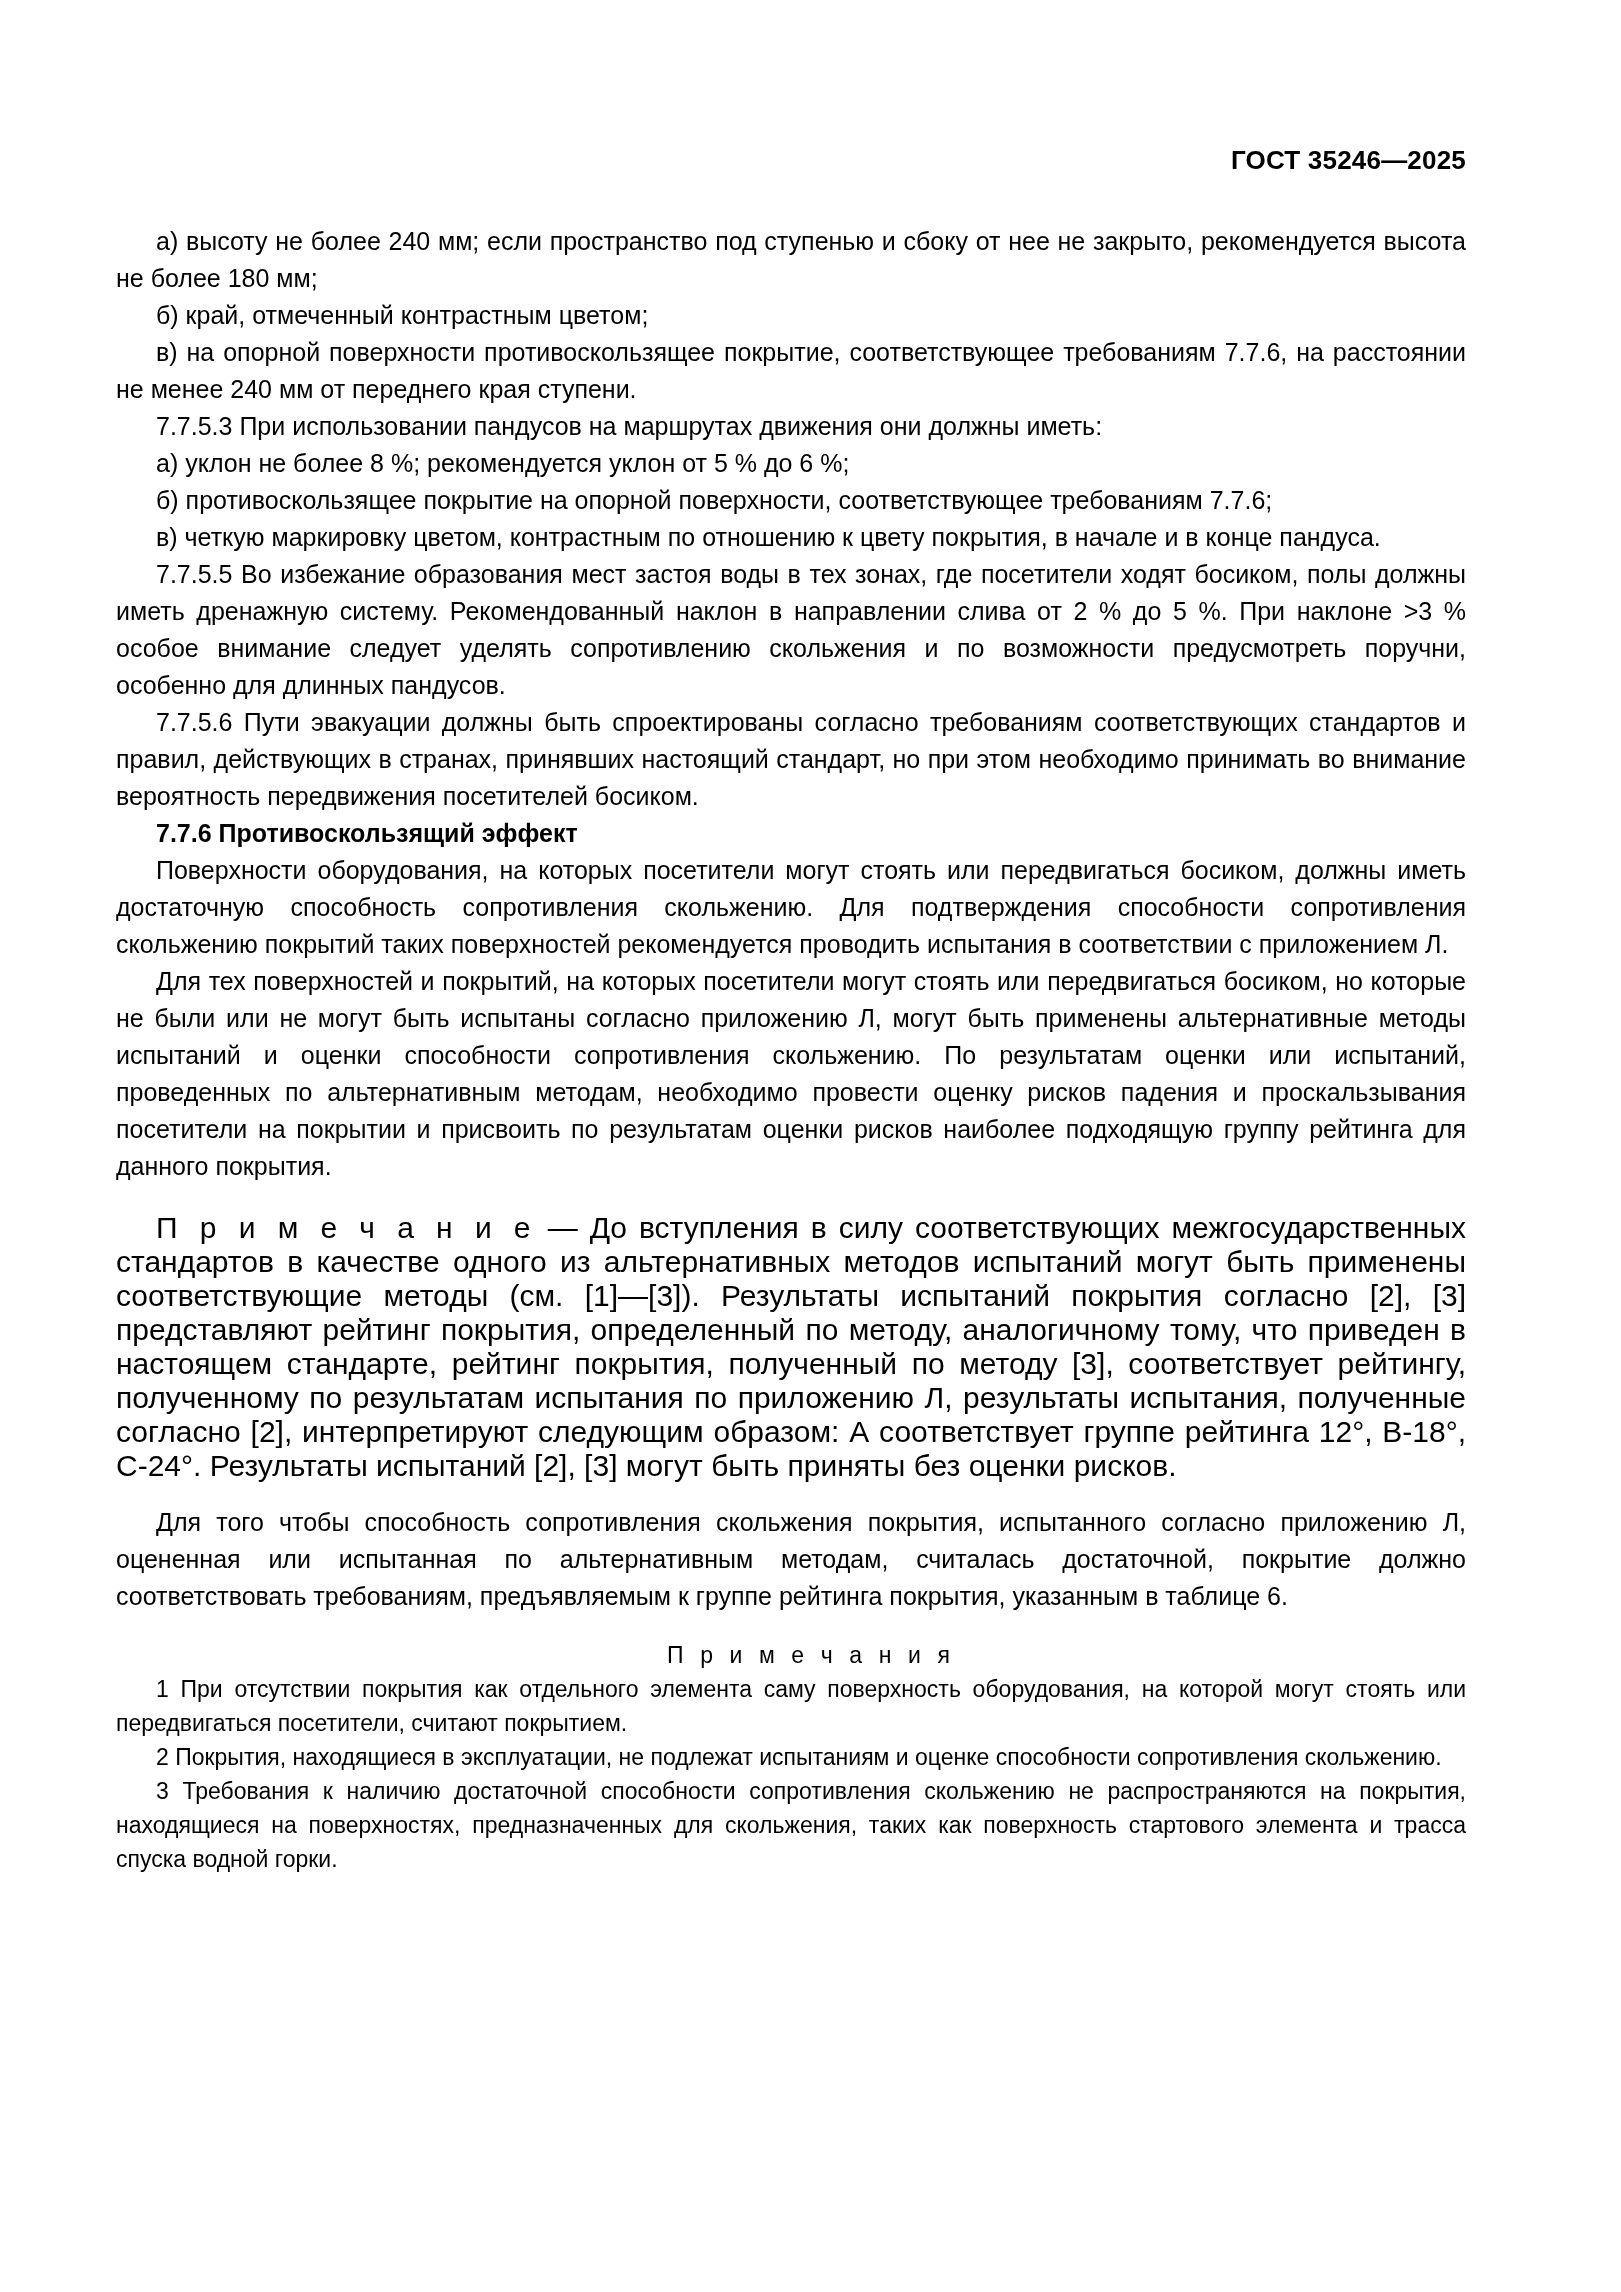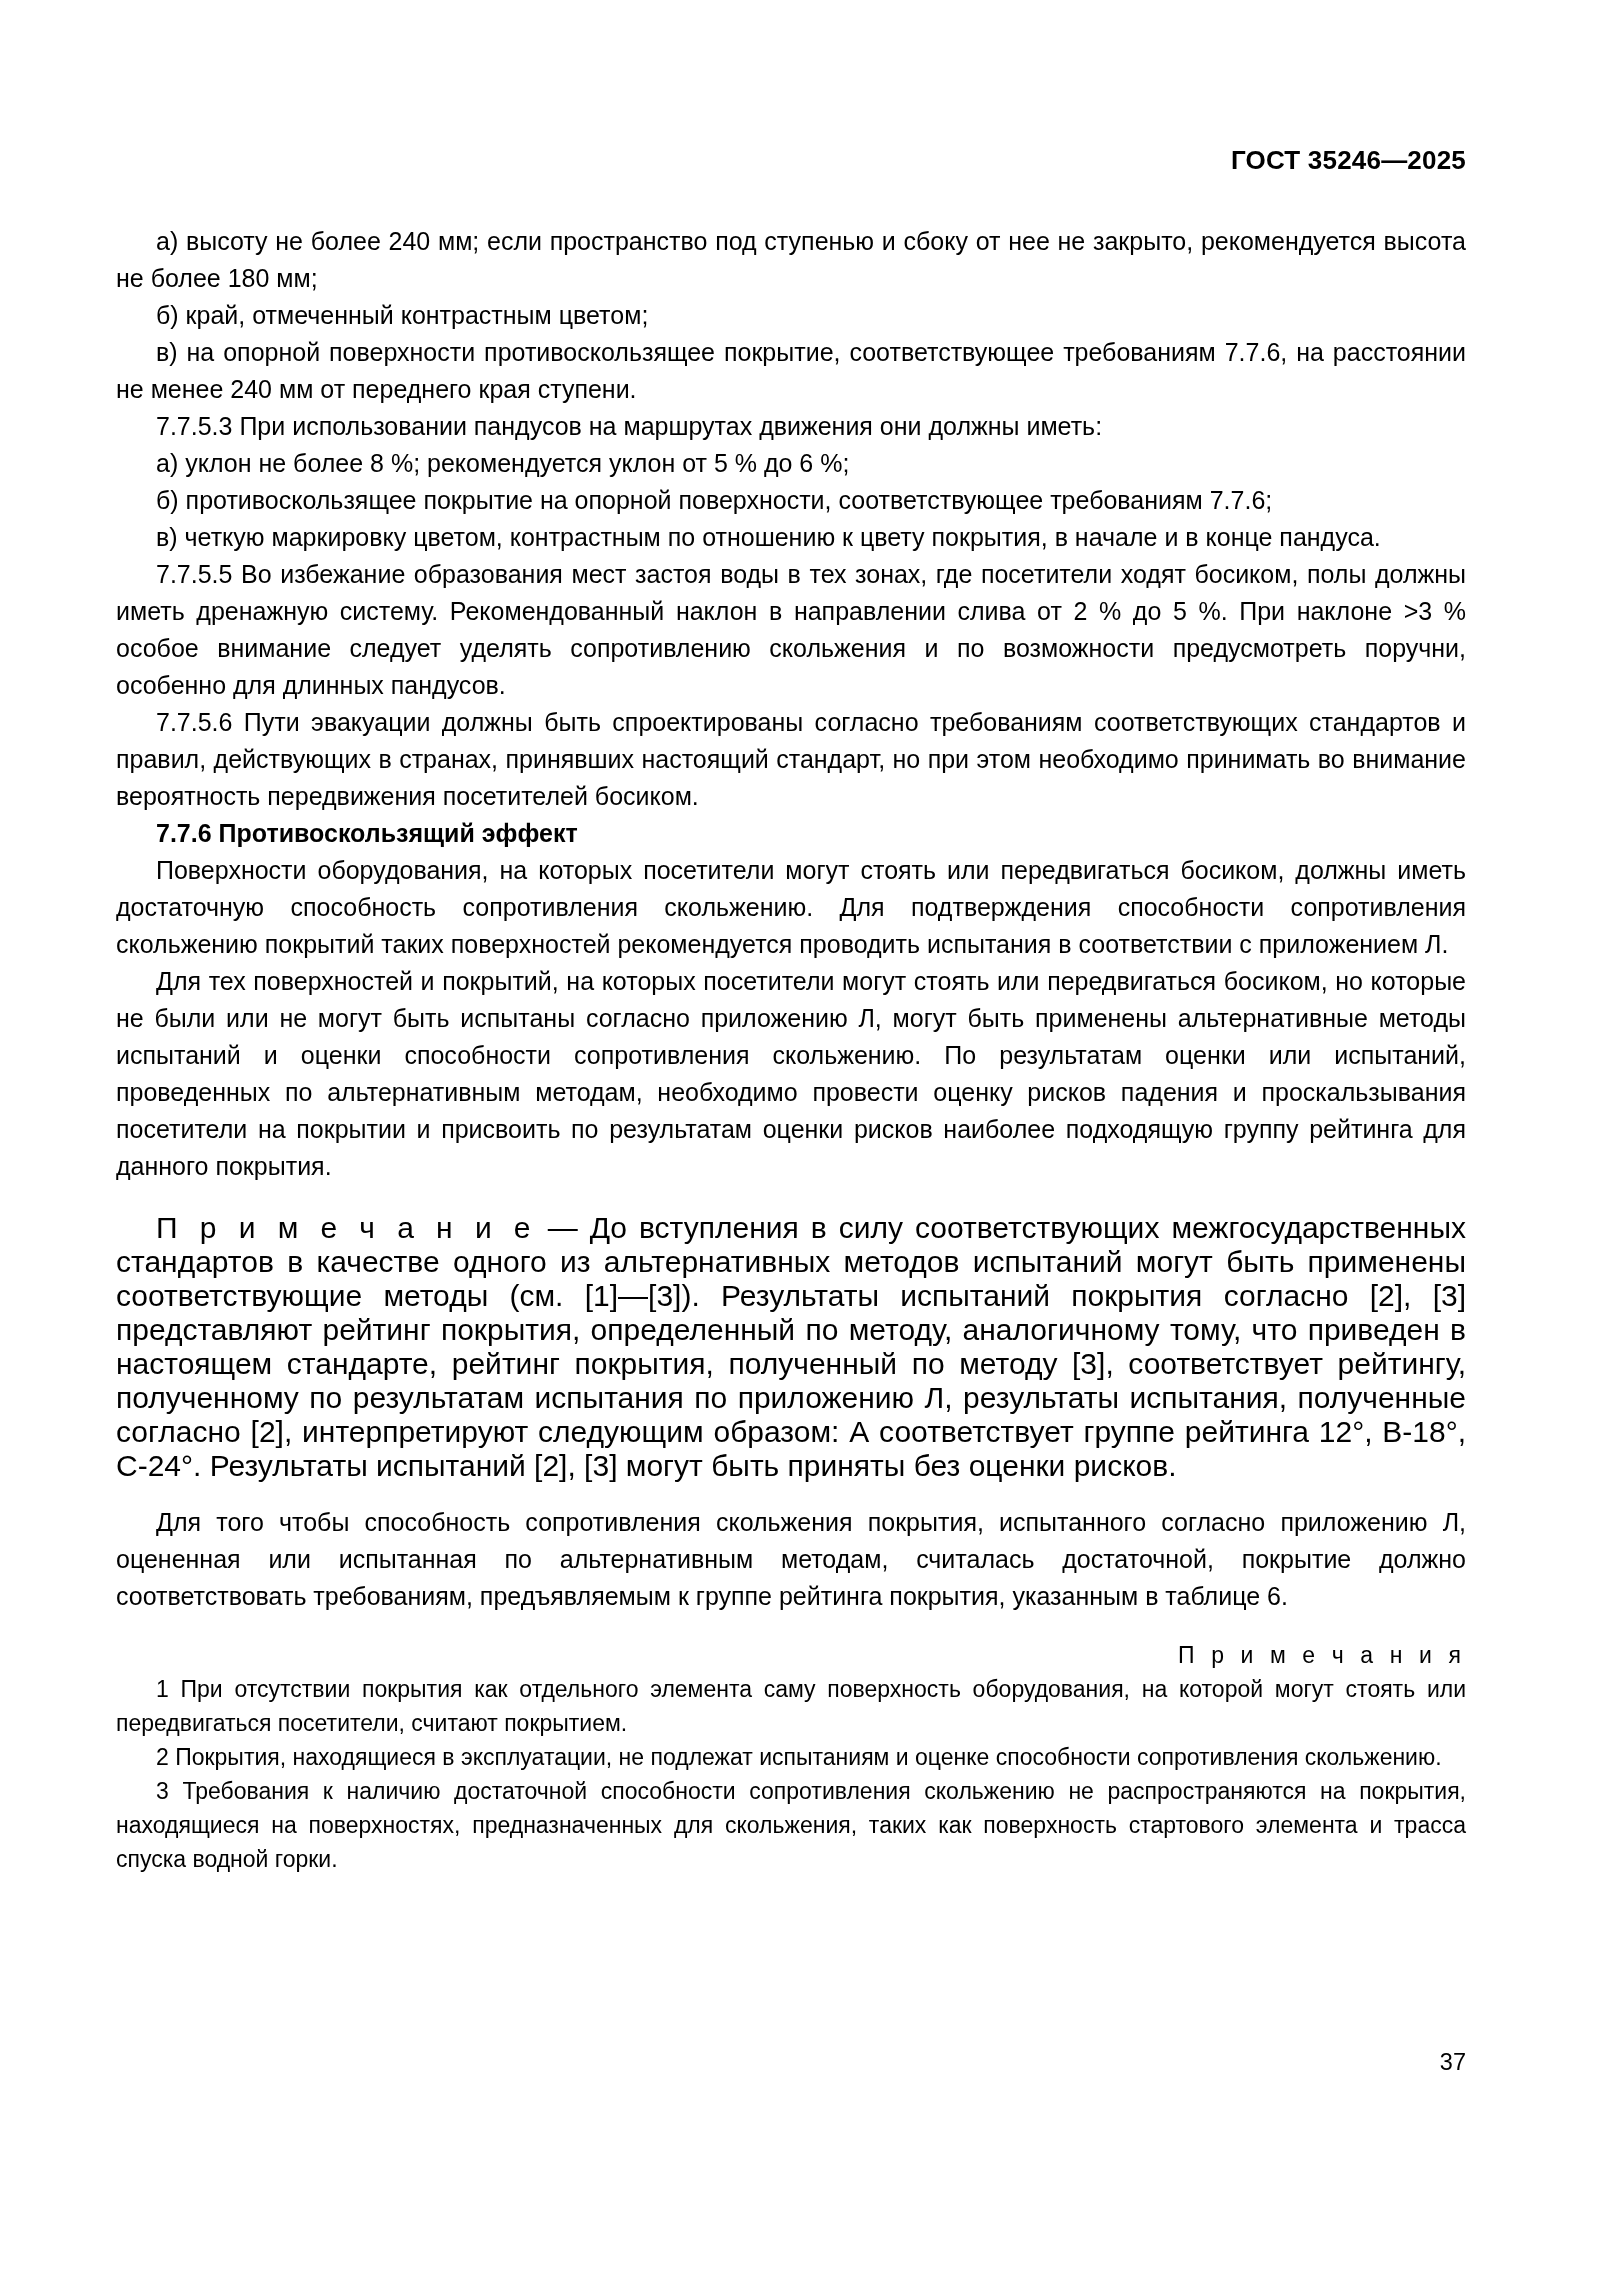--- a/index.html
+++ b/index.html
@@ -76,21 +76,21 @@
   .note-dash { letter-spacing: 0; }
 
   .notes-list {
     margin-top: 23.5px;
   }
   .notes-list .notes-title {
     font-size: 23px;
     line-height: 34px;
     text-indent: 40px;
     letter-spacing: 5.1px;
-    text-align: right;
+    text-align: center;
   }
   .notes-list p.note-item {
     font-size: 23px;
     line-height: 34px;
   }
 
   .spacer-sm { height: 17.6px; }
 
   
   .page-number {
@@ -141,16 +141,15 @@
 
     <div class="notes-list">
       <p class="notes-title">П р и м е ч а н и я</p>
       <p class="note-item">1 При отсутствии покрытия как отдельного элемента саму поверхность оборудования, на которой могут стоять или передвигаться посетители, считают покрытием.</p>
       <p class="note-item">2 Покрытия, находящиеся в эксплуатации, не подлежат испытаниям и оценке способности сопротивления скольжению.</p>
       <p class="note-item">3 Требования к наличию достаточной способности сопротивления скольжению не распространяются на покрытия, находящиеся на поверхностях, предназначенных для скольжения, таких как поверхность стартового элемента и трасса спуска водной горки.</p>
     </div>
 
   </div>
 
-  <div class="page-number">37</div>
 
 </div>
 
 
 </body></html>

